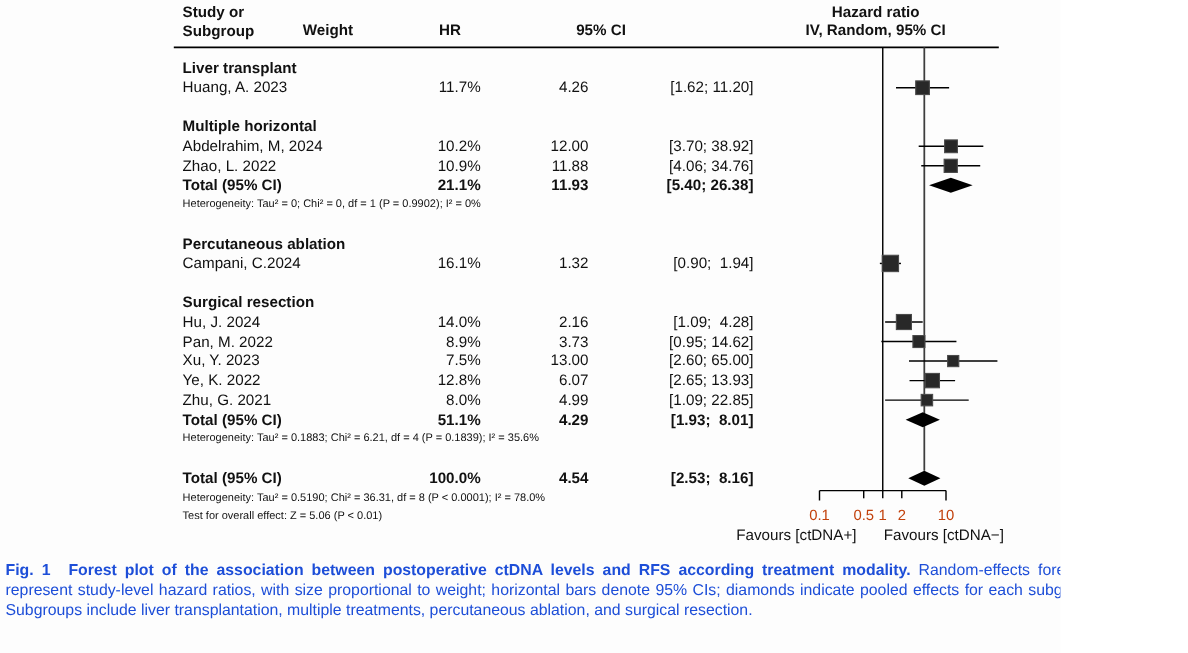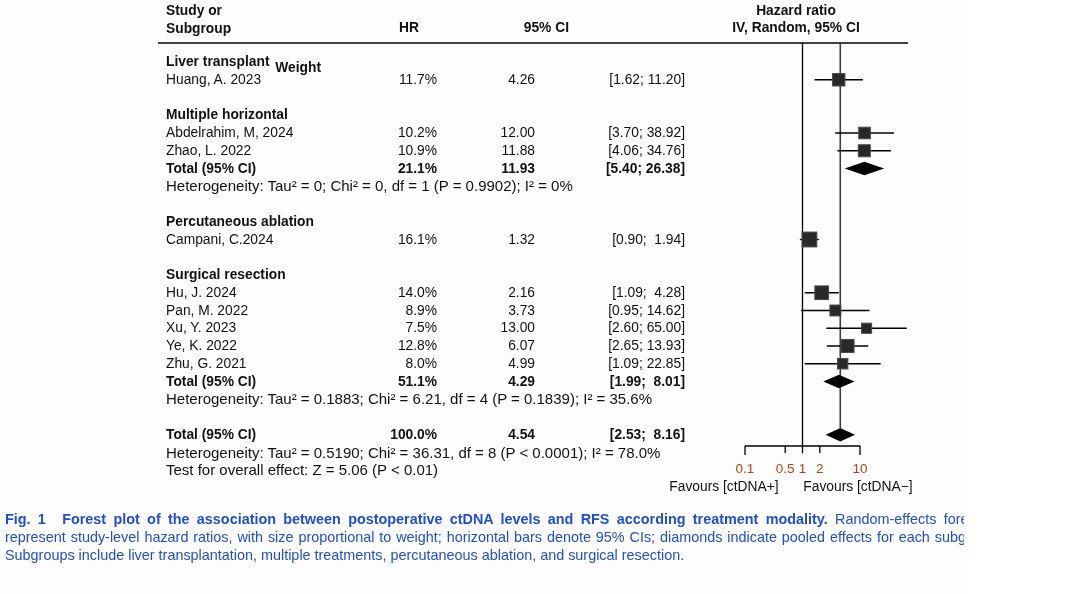--- a/index.html
+++ b/index.html
@@ -4,34 +4,34 @@
 <style>
   html,body{margin:0;padding:0;background:#ffffff;}
   #page{
     position:relative;width:964px;height:594px;overflow:hidden;
     background:#fdfdfd;color:#111;
     font-family:"Liberation Sans",sans-serif;
   }
   
   .hdr{position:absolute;font-weight:bold;font-size:13.8px;line-height:17.5px;white-space:pre;}
   #col-study{left:166px;top:2px;}
-  #col-weight{right:643px;top:19px;margin-top:40px;}
+  #col-weight{right:643px;top:19px;}
   #col-hr{right:545px;top:19px;}
   #col-ci{right:395px;top:19px;}
   #plot-h1{left:796px;top:2px;transform:translateX(-50%);}
   #plot-h2{left:796px;top:19px;transform:translateX(-50%);}
   
   .frow{position:absolute;left:0;width:1080px;height:18px;line-height:18px;font-size:13.8px;}
   .frow .lbl{position:absolute;left:166px;white-space:pre;}
   .frow .w{position:absolute;right:643px;white-space:pre;}
   .frow .hrv{position:absolute;right:545px;white-space:pre;}
   .frow .ci{position:absolute;right:395px;white-space:pre;}
   .frow.sghdr .lbl{font-weight:bold;}
   .frow.total{font-weight:bold;}
-  .frow.het{font-size:15px;}
+  .frow.het{font-size:10px;}
   
   #plot-svg{position:absolute;left:0;top:0;pointer-events:none;}
   
   .tick-label{position:absolute;top:461px;transform:translateX(-50%);font-size:13.5px;color:#c2410c;}
   .fav{position:absolute;top:479px;transform:translateX(-50%);font-size:13.8px;white-space:pre;}
   #fav-left{left:724px;}
   #fav-right{left:858px;}
   
   #caption{
     position:absolute;left:5px;top:510px;width:1070px;margin:0;
@@ -125,21 +125,21 @@
       <div class="frow study" style="top: 354.75px; text-align: right;">
         <span class="lbl">Zhu, G. 2021</span>
         <span class="w">8.0%</span>
         <span class="hrv">4.99</span>
         <span class="ci">[1.09; 22.85]</span>
       </div>
       <div class="frow total" style="top: 372.5px;">
         <span class="lbl">Total (95% CI)</span>
         <span class="w">51.1%</span>
         <span class="hrv">4.29</span>
-        <span class="ci">[1.99;  8.01]</span>
+        <span class="ci">[1.93;  8.01]</span>
       </div>
       <div class="frow het" style="top: 390.25px;">
         <span class="lbl">Heterogeneity: Tau² = 0.1883; Chi² = 6.21, df = 4 (P = 0.1839); I² = 35.6%</span>
       </div>
       <div class="frow total" style="top: 425.75px;">
         <span class="lbl">Total (95% CI)</span>
         <span class="w">100.0%</span>
         <span class="hrv">4.54</span>
         <span class="ci">[2.53;  8.16]</span>
       </div>

